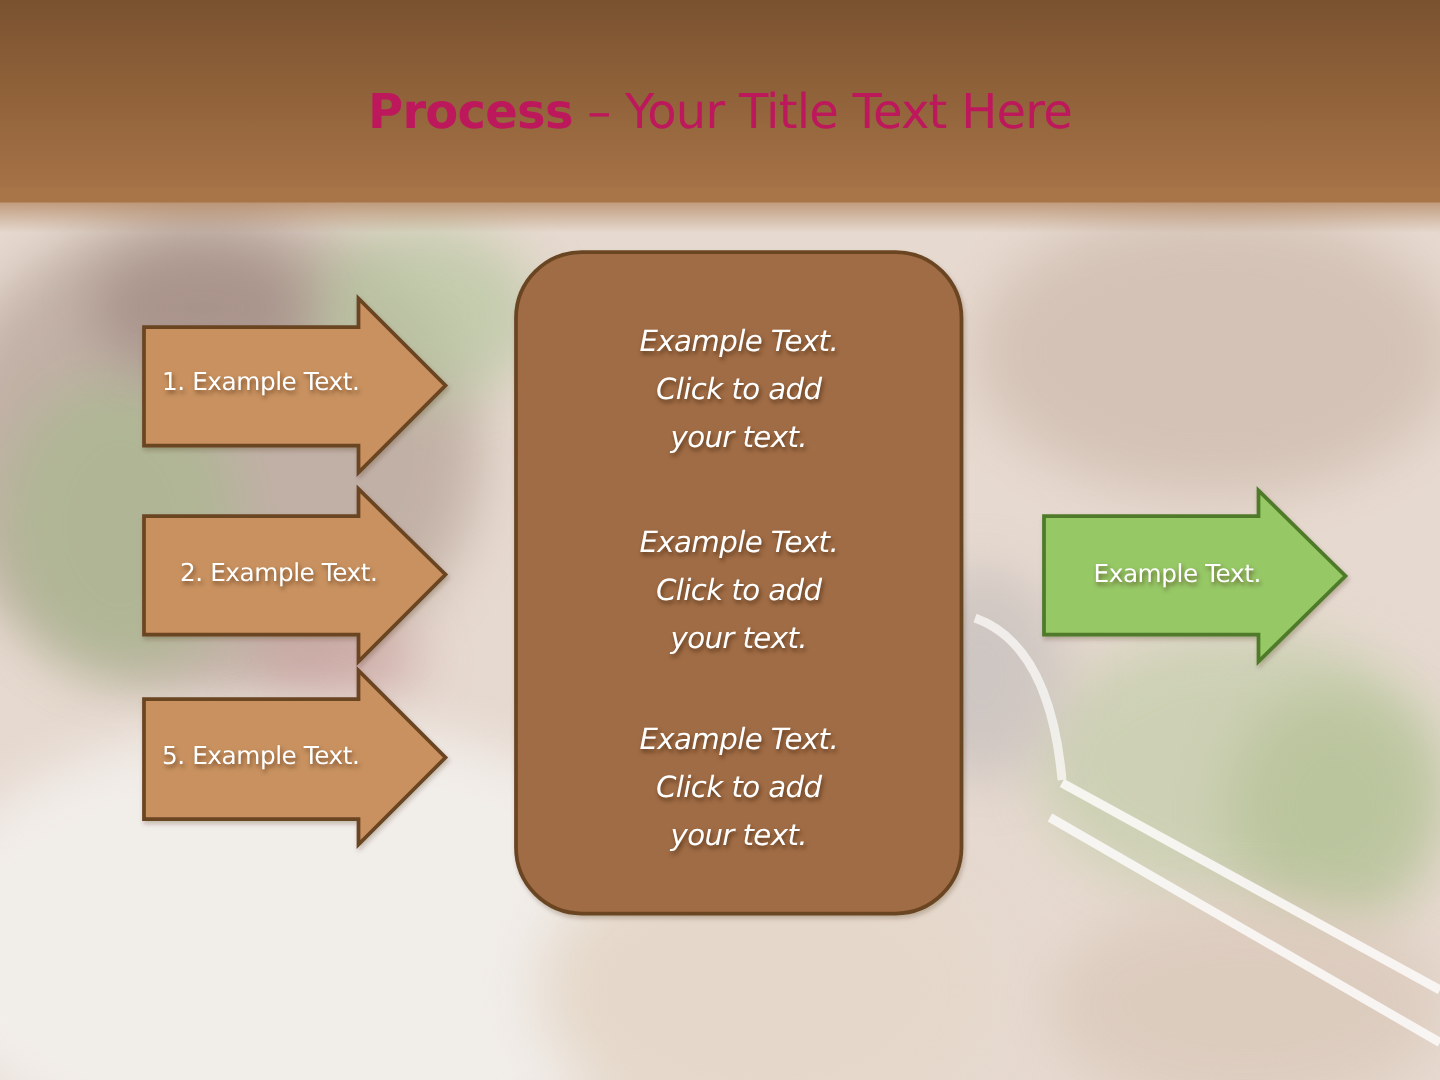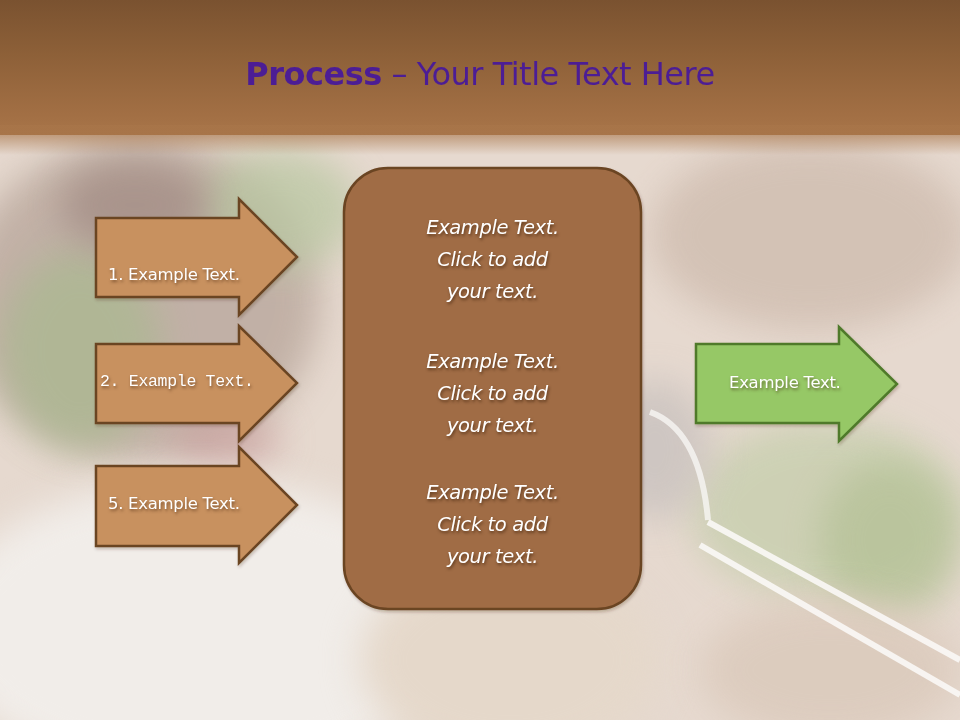--- a/index.html
+++ b/index.html
@@ -4,21 +4,21 @@
   <style>
     html, body { margin: 0; padding: 0; }
     body { width: 960px; height: 720px; overflow: hidden; position: relative; font-family: "DejaVu Sans", sans-serif; }
     .slide { position: absolute; left: 0; top: 0; width: 960px; height: 720px; overflow: hidden; background: #e6d9cf; }
     .bg { position: absolute; inset: 0; }
     .bg .blob { position: absolute; border-radius: 50%; filter: blur(18px); }
     .header { position: absolute; left: 0; top: 0; width: 960px; height: 135px;
       background: linear-gradient(to bottom, #7a5230 0%, #8d6038 40%, #a26f44 85%, #a87549 100%); }
     .header-fade { position: absolute; left: 0; top: 125px; width: 960px; height: 30px;
       background: linear-gradient(to bottom, rgba(168,117,73,0.9), rgba(168,117,73,0)); }
-    .title { position: absolute; left: 0; top: 52px; width: 960px; text-align: center; color: #4c1d95;
+    .title { position: absolute; left: 0; top: 52px; width: 960px; text-align: center; color: #be185d;
       font-family: "DejaVu Sans", sans-serif; font-size: 32px; line-height: 44px; letter-spacing: -0.5px; }
     .title b { font-weight: bold; }
     .title span.light { font-weight: normal; }
     svg.shapes { position: absolute; left: 0; top: 0; }
     .arrow-label { position: absolute; color: #ffffff; font-family: "DejaVu Sans", sans-serif; font-size: 16.5px;
       text-shadow: 1px 2px 3px rgba(60,30,10,0.55); white-space: nowrap; letter-spacing: -0.3px; }
     .center-text { position: absolute; left: 344px; width: 297px; text-align: center; color: #ffffff;
       font-family: "DejaVu Sans", sans-serif; font-style: italic; font-size: 19.5px; line-height: 32px;
       text-shadow: 1px 2px 3px rgba(50,25,5,0.6); letter-spacing: -0.4px; }
     .center-text div { white-space: nowrap; }
@@ -63,22 +63,22 @@
 
     <polygon filter="url(#sh)" points="96,218 239,218 239,199 297,257 239,315 239,297 96,297" fill="#c8915f" stroke="#6b4423" stroke-width="2.5" stroke-linejoin="miter"></polygon>
     <polygon filter="url(#sh)" points="96,344 239,344 239,326 297,383 239,441 239,423 96,423" fill="#c8915f" stroke="#6b4423" stroke-width="2.5"></polygon>
     <polygon filter="url(#sh)" points="96,466 239,466 239,447 297,505 239,563 239,546 96,546" fill="#c8915f" stroke="#6b4423" stroke-width="2.5"></polygon>
 
     <rect filter="url(#sh)" x="344" y="168" width="297" height="441" rx="44" ry="44" fill="#a06c44" stroke="#6b4423" stroke-width="2.5"></rect>
 
     <polygon filter="url(#sh)" points="696,344 839,344 839,327 897,384 839,441 839,423 696,423" fill="#96c866" stroke="#4f7a2a" stroke-width="2.5"></polygon>
   </svg>
 
-  <div class="arrow-label" style="left:108px;top:245px;margin-top:20px;">1. Example Text.</div>
-  <div class="arrow-label" style="left:100px;top:372px;font-family:Liberation Mono, monospace;">2. Example Text.</div>
+  <div class="arrow-label" style="left:108px;top:245px;">1. Example Text.</div>
+  <div class="arrow-label" style="left:120px;top:372px;">2. Example Text.</div>
   <div class="arrow-label" style="left:108px;top:494px;">5. Example Text.</div>
 
   <div class="center-text" style="top:212px;">
     <div>Example Text.</div>
     <div>Click  to add</div>
     <div>your text.</div>
   </div>
   <div class="center-text" style="top:346px;">
     <div>Example Text.</div>
     <div>Click  to add</div>

